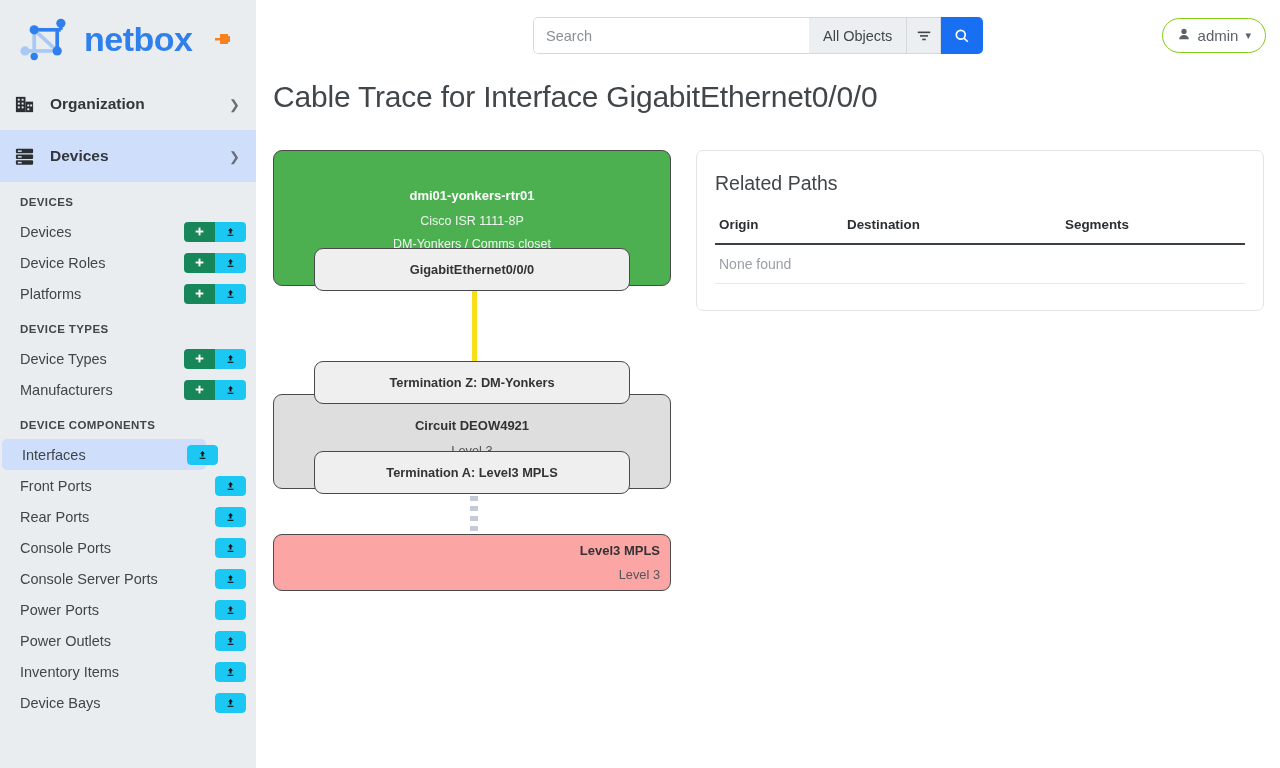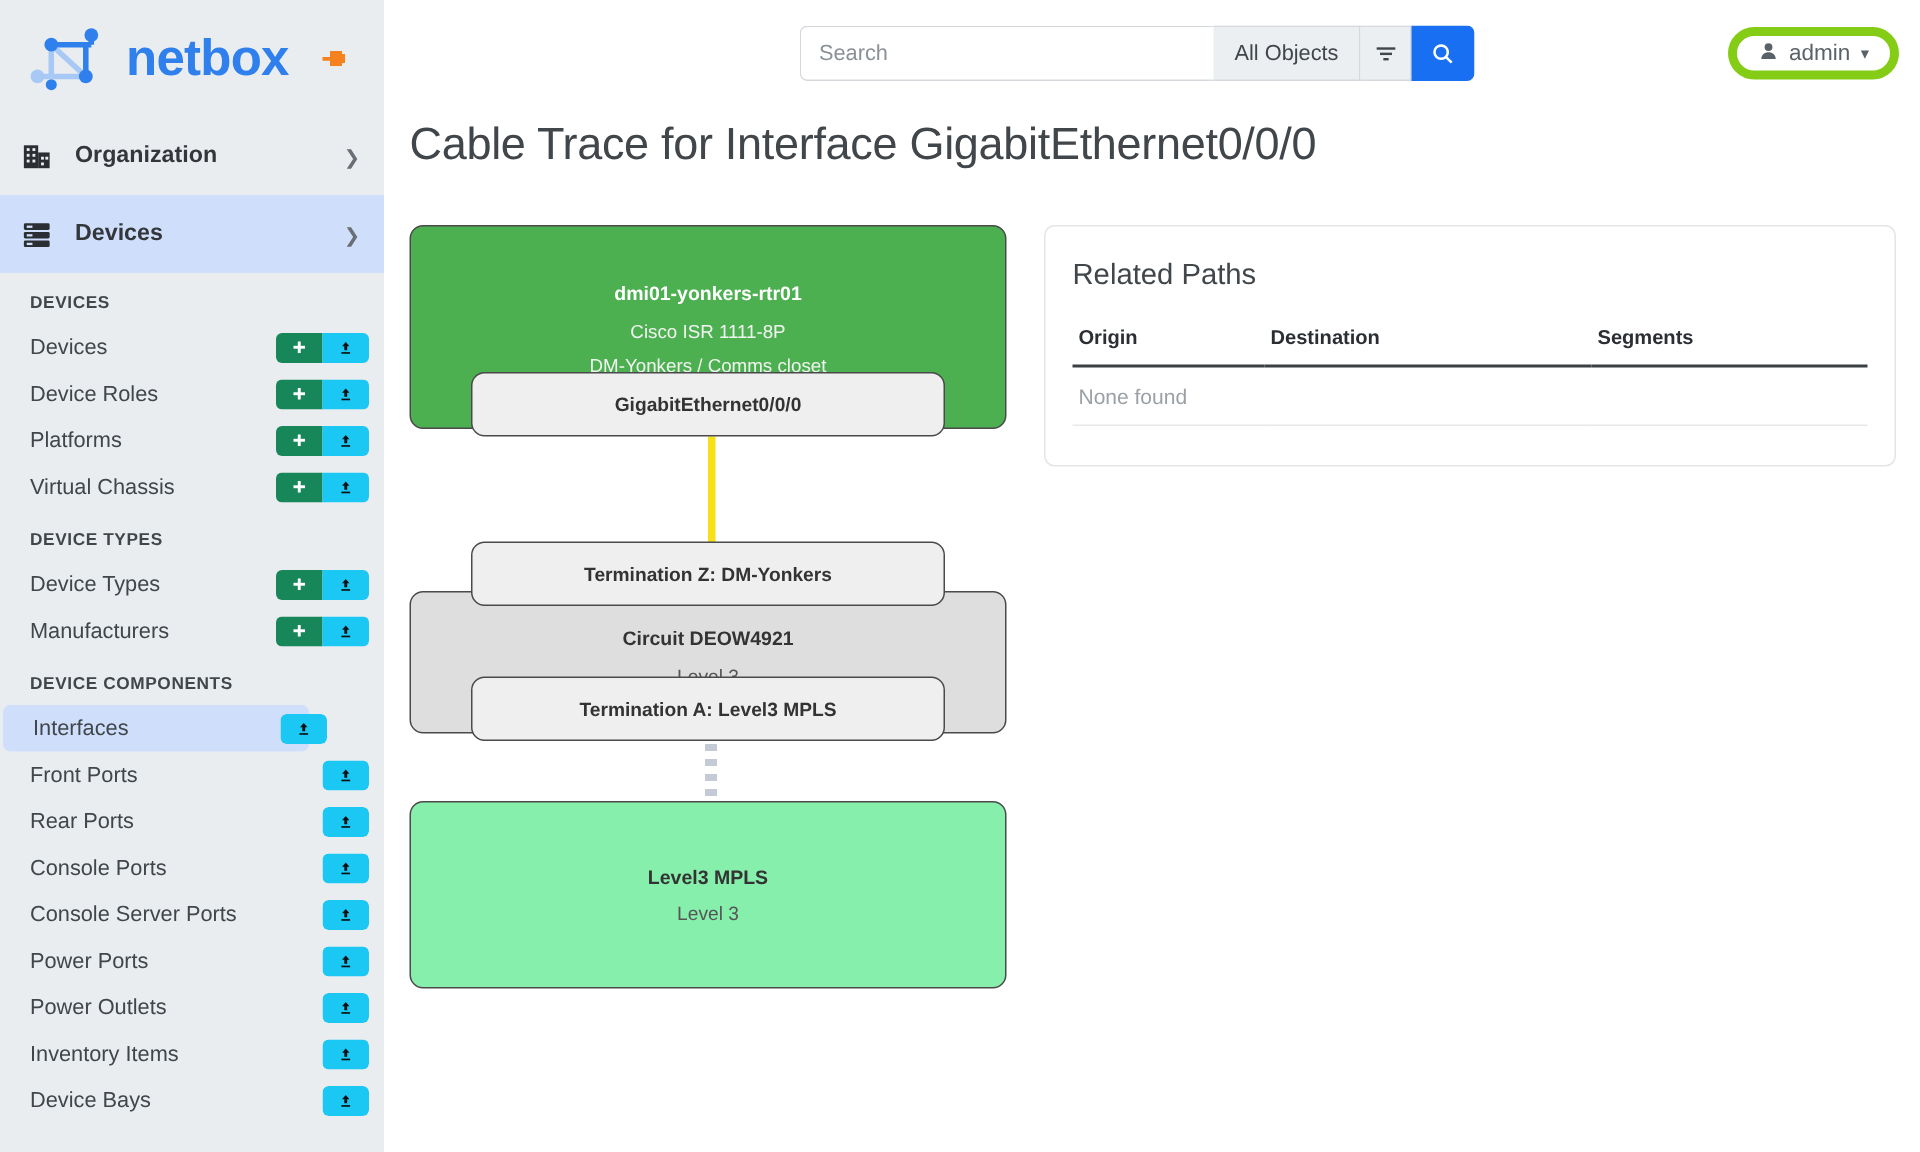--- a/index.html
+++ b/index.html
@@ -83,21 +83,21 @@
     display: flex; align-items: center; justify-content: center; width: 34px;
     background: #eceff1; border: 1px solid #d5d9dd; border-left: none; cursor: pointer;
   }
   .search-go {
     display: flex; align-items: center; justify-content: center; width: 42px;
     background: #186ff1; cursor: pointer;
   }
   .userbtn {
     position: absolute; right: 14px; top: 18px;
     display: flex; align-items: center; gap: 7px;
-    height: 35px; padding: 0 14px; border: 6px solid #84cc16;
+    height: 35px; padding: 0 14px; border: 1px solid #84cc16;
     border-radius: 18px; background: #fff; cursor: pointer;
     font-size: 15px; color: #5b6168;
   }
 
   .page-title {
     font-size: 30px; font-weight: 400; color: #41464b;
     padding: 10px 0 0 17px; letter-spacing: -0.2px;
   }
 
   .content { position: relative; padding: 36px 0 0 0; }
@@ -117,21 +117,21 @@
     position: relative; background: #efefef; padding: 13px 10px;
     font-size: 12.8px; font-weight: 700; color: #333;
     width: 316px; margin: -38px auto 0; z-index: 3;
   }
   .node-circuit {
     background: #dedede; padding: 23px 10px 30px; margin-top: -10px; z-index: 1;
   }
   .node-circuit .c1 { font-size: 13px; font-weight: 700; color: #333; margin-bottom: 10px; }
   .node-circuit .c2 { font-size: 12.8px; color: #555; }
   .node-endpoint {
-    background: #86efac; padding: 42px 10px; z-index: 1;
+    background: #fca5a5; padding: 8px 10px; z-index: 1; text-align: right;
   }
   .node-endpoint .e1 { font-size: 13px; font-weight: 700; color: #333; margin-bottom: 9px; }
   .node-endpoint .e2 { font-size: 12.8px; color: #555; }
 
   .cable-seg { position: relative; height: 108px; }
   .cable-line {
     position: absolute; left: 199px; top: 0; width: 5px; height: 108px;
     background: #f7e017;
   }
   .cable-info { position: absolute; left: 216px; top: 16px; text-align: left; }
@@ -278,37 +278,20 @@
               </svg>
             </div>
             <div class="btn-import">
               <svg viewBox="0 0 16 16" width="11" height="12">
                 <path d="M8 2.2l3.6 4H9.4v4H6.6v-4H4.4z" fill="#0b1013"></path>
                 <rect x="3.8" y="12" width="8.4" height="1.6" fill="#0b1013"></rect>
               </svg>
             </div>
           </div>
         </div>
-        <div class="nav-item">
-          <span class="ilabel">Virtual Chassis</span>
-          <div class="nav-btns">
-            <div class="btn-add">
-              <svg viewBox="0 0 16 16" width="11" height="11">
-                <rect x="6.6" y="2.4" width="2.8" height="11.2" fill="#fff"></rect>
-                <rect x="2.4" y="6.6" width="11.2" height="2.8" fill="#fff"></rect>
-              </svg>
-            </div>
-            <div class="btn-import">
-              <svg viewBox="0 0 16 16" width="11" height="12">
-                <path d="M8 2.2l3.6 4H9.4v4H6.6v-4H4.4z" fill="#0b1013"></path>
-                <rect x="3.8" y="12" width="8.4" height="1.6" fill="#0b1013"></rect>
-              </svg>
-            </div>
-          </div>
-        </div>
         <div class="section-head">DEVICE TYPES</div>
         <div class="nav-item">
           <span class="ilabel">Device Types</span>
           <div class="nav-btns">
             <div class="btn-add">
               <svg viewBox="0 0 16 16" width="11" height="11">
                 <rect x="6.6" y="2.4" width="2.8" height="11.2" fill="#fff"></rect>
                 <rect x="2.4" y="6.6" width="11.2" height="2.8" fill="#fff"></rect>
               </svg>
             </div>

